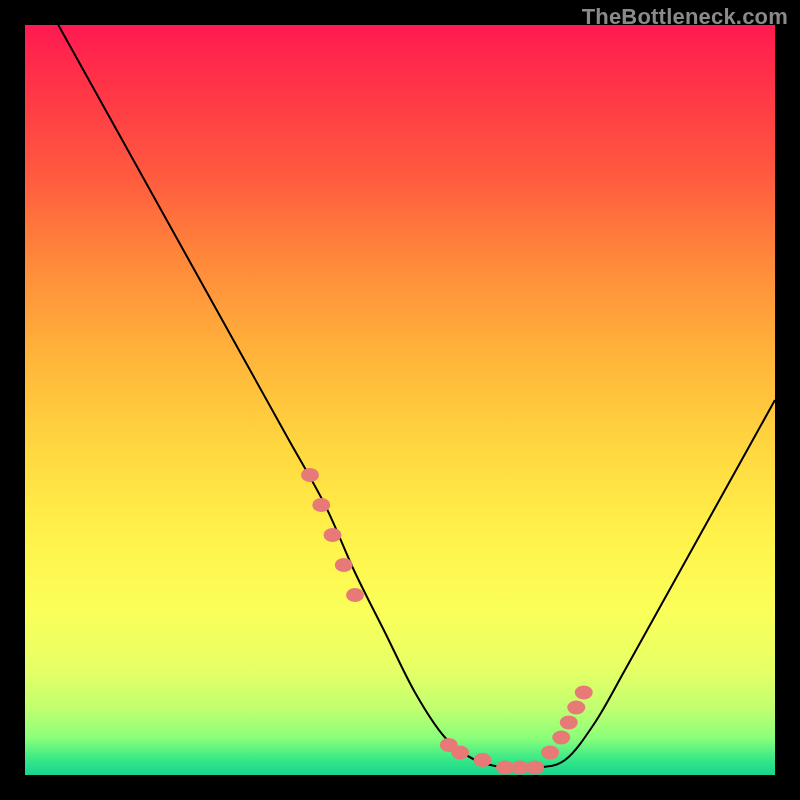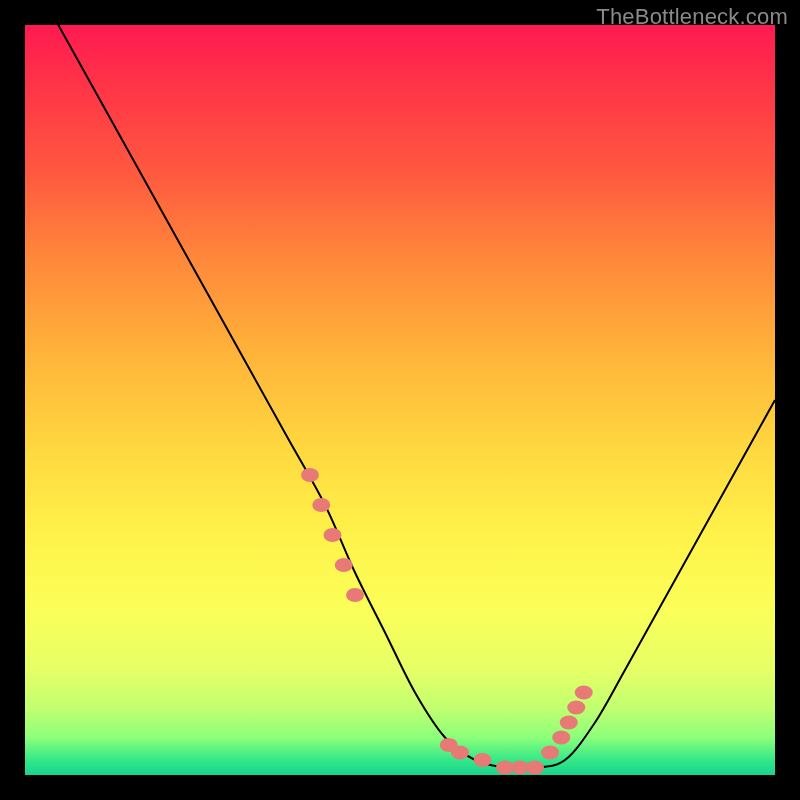--- a/index.html
+++ b/index.html
@@ -49,21 +49,21 @@
     position: absolute;
     left: 0; top: 0;
     width: 100%; height: 100%;
   }
   .watermark {
     position: absolute;
     top: 4px;
     right: 12px;
     font-family: Arial, Helvetica, sans-serif;
     font-size: 22px;
-    font-weight: 400;
+    font-weight: 700;
     color: #8a8a8a;
     letter-spacing: 0.2px;
     user-select: none;
   }
 </style>
 </head>
 <body>
 
 <div class="outer">
   <div class="plot">

